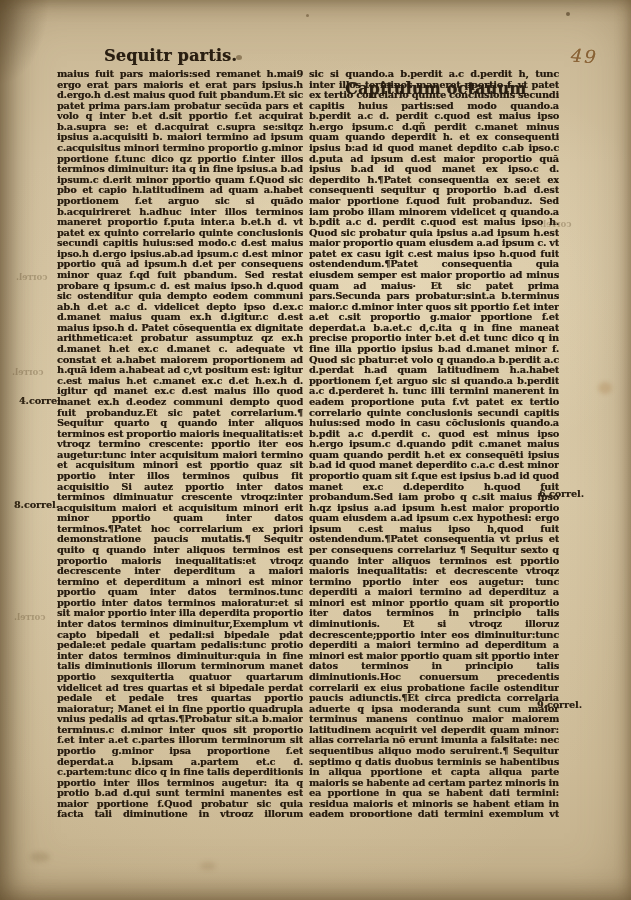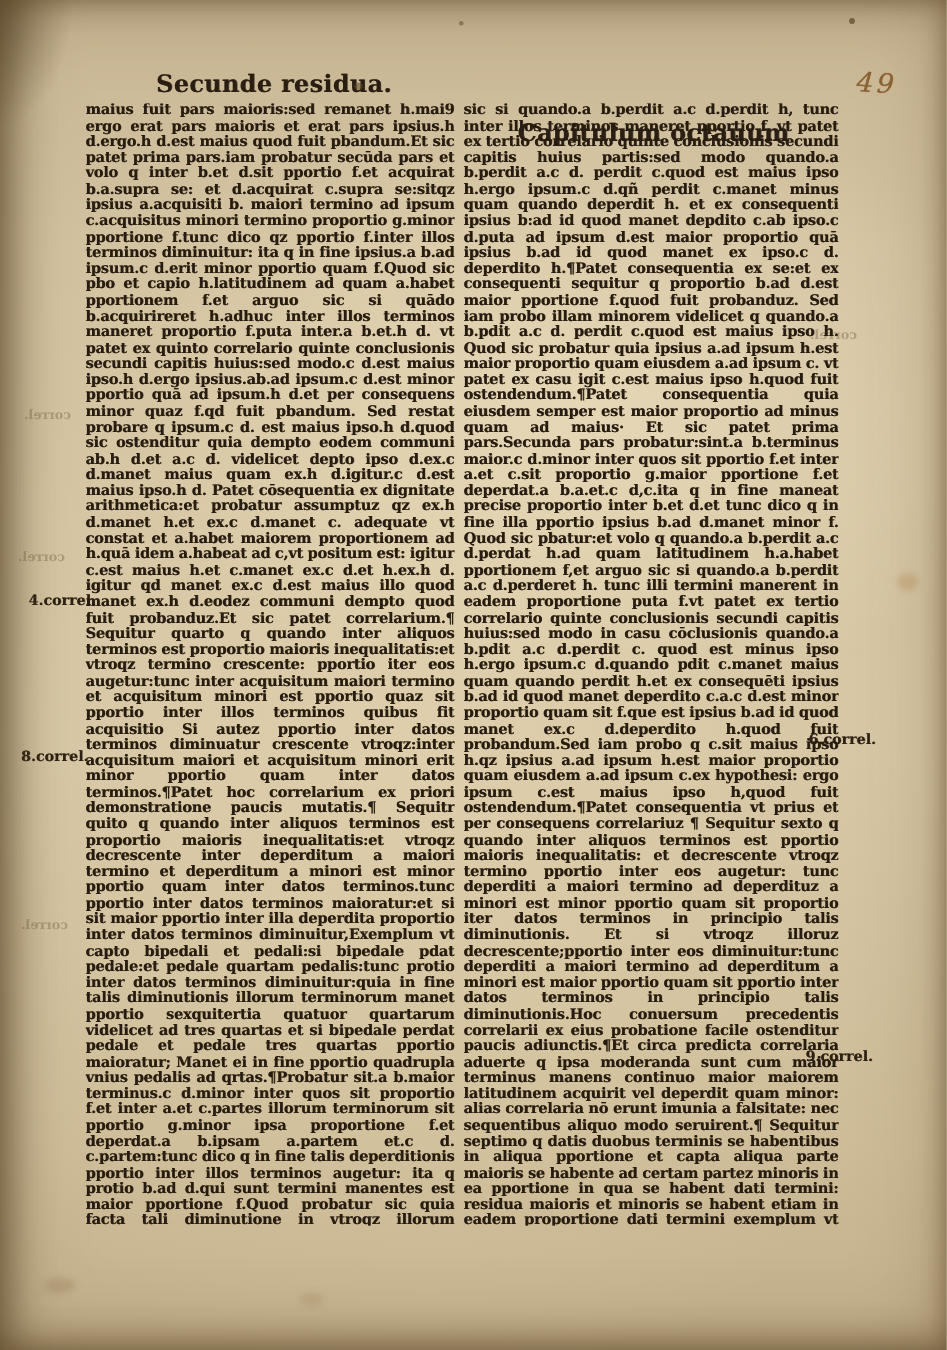--- a/index.html
+++ b/index.html
@@ -77,21 +77,21 @@
   .fox2{left:470px;top:560px;width:10px;height:9px;background:rgba(160,110,50,.18);filter:blur(2px);}
   .fox3{left:200px;top:862px;width:16px;height:8px;background:rgba(120,90,50,.18);filter:blur(2.5px);}
   .fox4{left:30px;top:852px;width:20px;height:10px;background:rgba(110,84,46,.2);filter:blur(2.5px);}
 </style>
 </head>
 <body>
 
 <div class="paper"></div>
 <div class="corner-shadow"></div>
 
-<div class="running-head head-left">Secunde residua.</div>
+<div class="running-head head-left">Sequitr partis.</div>
 <div class="running-head head-right">Capitulum octauum</div>
 <div class="folio">49</div>
 
 <div class="show-through st-l1">correl.</div>
 <div class="show-through st-l2">correl.</div>
 <div class="show-through st-l3">correl.</div>
 <div class="show-through st-r1">correl.</div>
 
 <div class="margin-note mn-l1">4.correl.</div>
 <div class="margin-note mn-l2">8.correl.</div>

